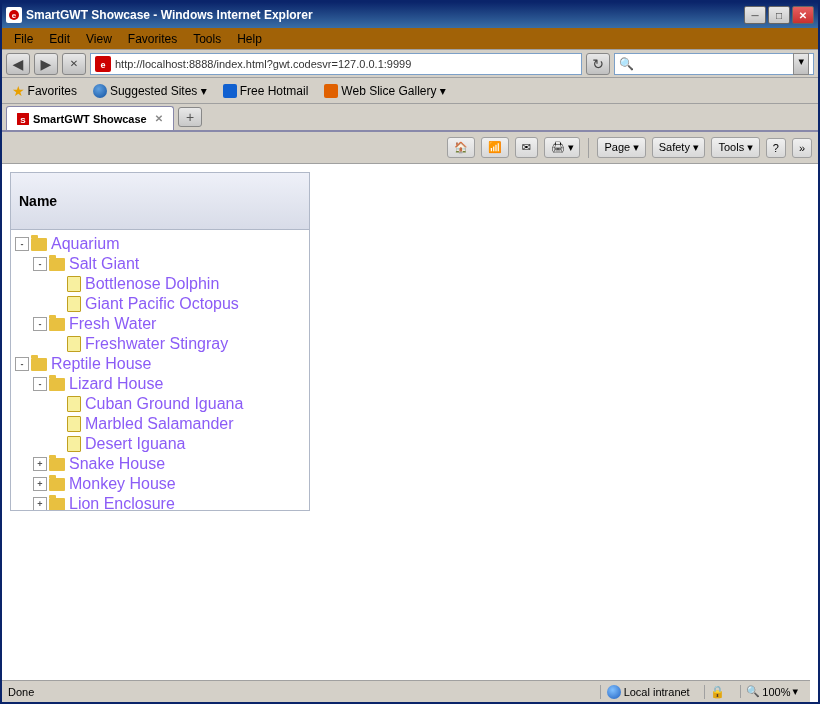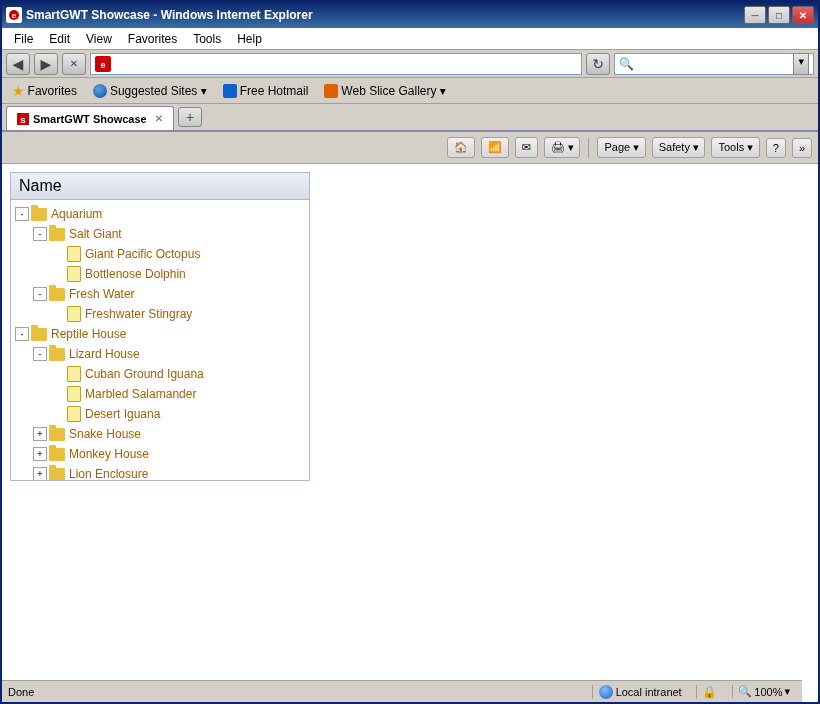--- a/index.html
+++ b/index.html
@@ -38,21 +38,21 @@
       border: 1px solid #666;
       border-radius: 2px;
       display: flex; align-items: center; justify-content: center;
       font-size: 10px; font-weight: bold; cursor: pointer;
       color: #333;
     }
     .tb-btn.close { background: linear-gradient(to bottom, #e86060, #c83030); color: white; }
 
     
     .menu-bar {
-      background: #ffffff;
+      background: #a16207;
       height: 22px;
       display: flex;
       align-items: center;
       padding: 0 4px;
       border-bottom: 1px solid #a0a0a0;
     }
     .menu-item {
       padding: 2px 8px;
       cursor: pointer;
       font-size: 12px;
@@ -196,24 +196,24 @@
     .tree-panel {
       width: 300px;
       border: 1px solid #b0b8c8;
       background: white;
       font-size: 12px;
       overflow: hidden;
       user-select: none;
     }
     .tree-header {
       background: linear-gradient(to bottom, #eef0f8, #d8dce8);
-      padding: 4px 8px;
-      font-weight: normal;
+      padding: 20px 8px;
+      font-weight: bold;
       border-bottom: 1px solid #b0b8c8;
-      font-size: 16px;
+      font-size: 14px;
     }
     .tree-body {
       overflow-y: auto;
       height: 280px;
       position: relative;
     }
     .tree-body::-webkit-scrollbar { width: 16px; }
     .tree-body::-webkit-scrollbar-track { background: #f0f0f0; border-left: 1px solid #c0c0c0; }
     .tree-body::-webkit-scrollbar-thumb { background: linear-gradient(to right, #d0d0d0, #b8b8b8); border: 1px solid #a0a0a0; }
     .tree-scroll {
@@ -257,34 +257,34 @@
     }
     .file-icon {
       width: 14px; height: 16px;
       background: #f8f0a0;
       border: 1px solid #c0a020;
       border-radius: 1px;
       display: inline-flex; align-items: center; justify-content: center;
       margin-right: 4px;
       flex-shrink: 0;
     }
-    .node-label { font-size: 12px; color: #a16207; }
+    .node-label { font-size: 16px; color: #8b5cf6; }
 
     
     .status-bar {
       background: #d4d0c8;
       height: 22px;
       display: flex;
       align-items: center;
       padding: 0 6px;
       border-top: 1px solid #a0a0a0;
       font-size: 11px;
       justify-content: space-between;
       position: absolute;
-      bottom: 0; left: 0; right: 16px;
+      bottom: 0; left: 0; right: 8px;
     }
     .status-left { flex: 1; }
     .status-right {
       display: flex; align-items: center; gap: 8px;
     }
     .status-icon {
       display: flex; align-items: center; gap: 3px;
       padding: 0 6px;
       border-left: 1px solid #a0a0a0;
     }
@@ -348,20 +348,21 @@
     <div class="nav-btn">◀</div>
     <div class="nav-btn">▶</div>
     <div class="nav-btn" style="font-size:10px;">✕</div>
     <div class="address-input-wrap">
       <div class="ie-icon">
           <svg width="14" height="14" viewBox="0 0 14 14">
             <rect width="14" height="14" fill="#c00" rx="2"></rect>
             <text x="7" y="11" text-anchor="middle" fill="white" font-size="9" font-weight="bold">e</text>
           </svg>
         </div>
+      <span class="address-text">http://localhost:8888/index.html?gwt.codesvr=127.0.0.1:9999</span>
     </div>
     <div class="nav-btn">↻</div>
     <div class="search-wrap">
       <span class="search-icon">🔍</span>
       <span class="search-input">Live Search</span>
       <div class="search-btn">▾</div>
     </div>
   </div>
 
   <div class="favorites-bar">
@@ -437,27 +438,27 @@
             <div class="tree-node">
               <span class="tree-indent" style="width:18px; display:inline-block;"></span>
               <span class="expand-btn">-</span>
               <span class="folder-icon"></span>
               <span class="node-label">Salt Giant</span>
             </div>
             <div class="tree-node">
               <span class="tree-indent" style="width:36px; display:inline-block;"></span>
               <span class="expand-placeholder"></span>
               <span class="file-icon"></span>
-              <span class="node-label">Giant Pacific Octopus</span>
+              <span class="node-label">Bottlenose Dolphin</span>
             </div>
             <div class="tree-node">
               <span class="tree-indent" style="width:36px; display:inline-block;"></span>
               <span class="expand-placeholder"></span>
               <span class="file-icon"></span>
-              <span class="node-label">Bottlenose Dolphin</span>
+              <span class="node-label">Giant Pacific Octopus</span>
             </div>
             <div class="tree-node">
               <span class="tree-indent" style="width:18px; display:inline-block;"></span>
               <span class="expand-btn">-</span>
               <span class="folder-icon"></span>
               <span class="node-label">Fresh Water</span>
             </div>
             <div class="tree-node">
               <span class="tree-indent" style="width:36px; display:inline-block;"></span>
               <span class="expand-placeholder"></span>

